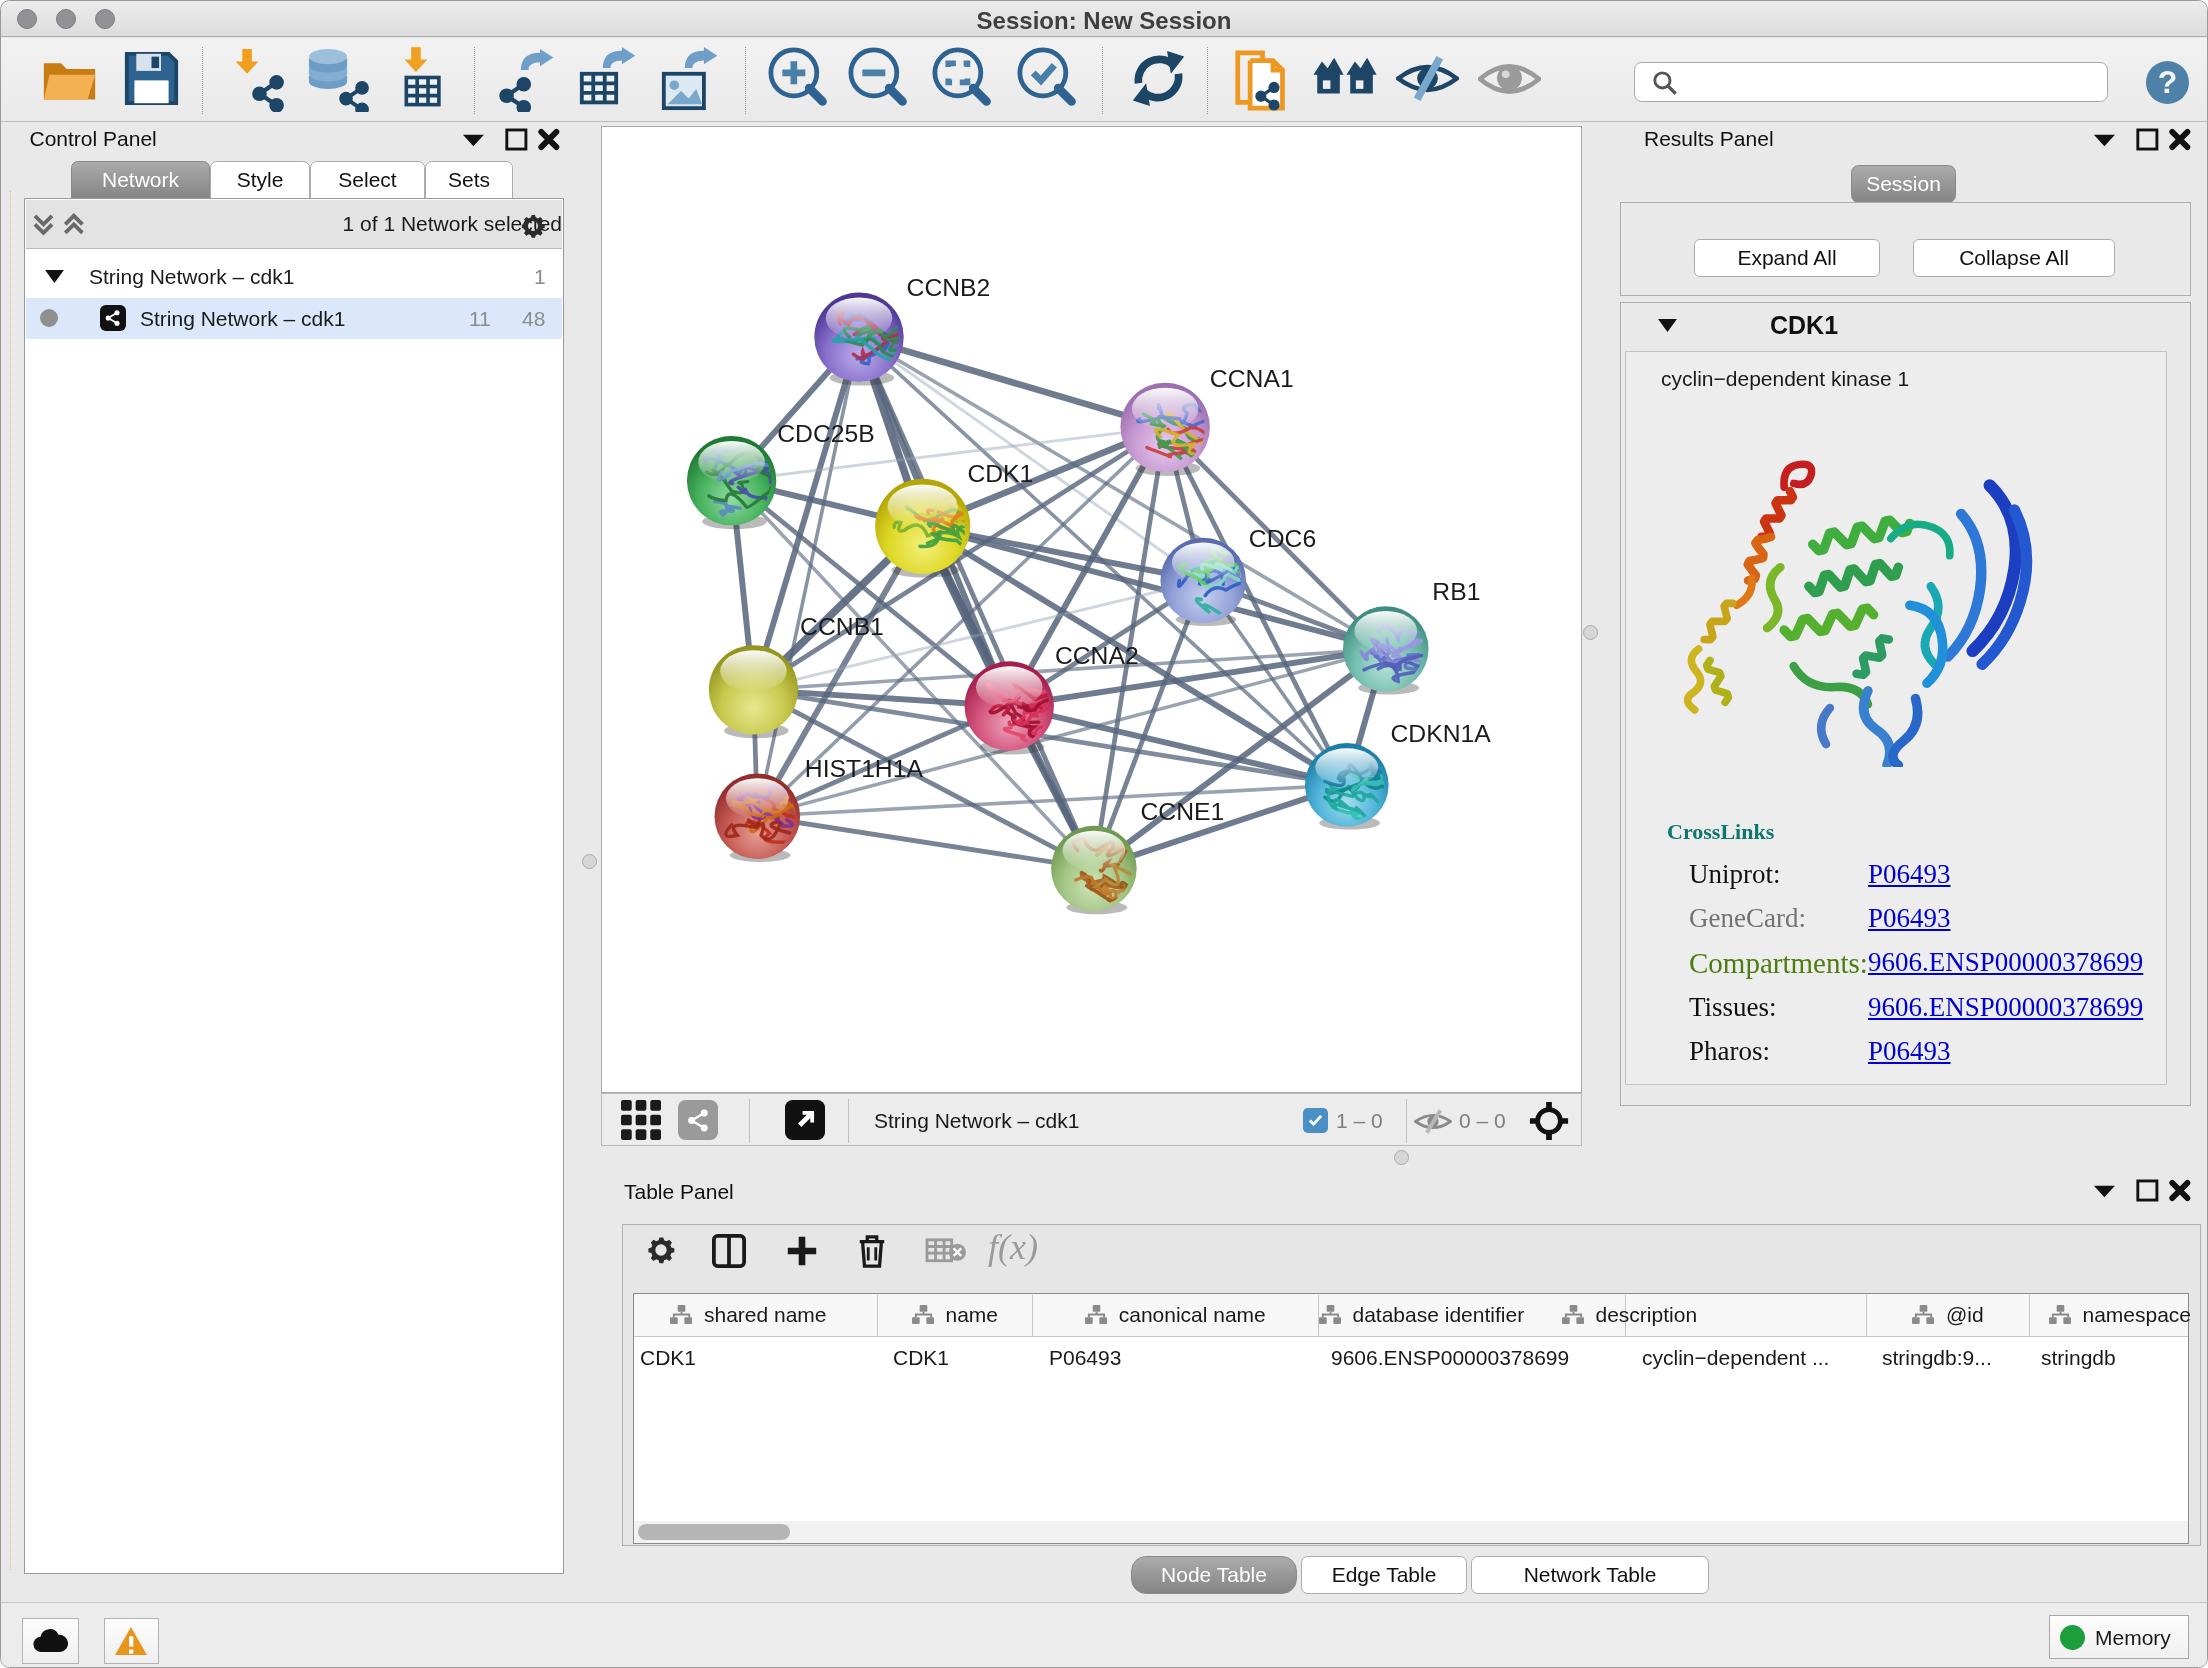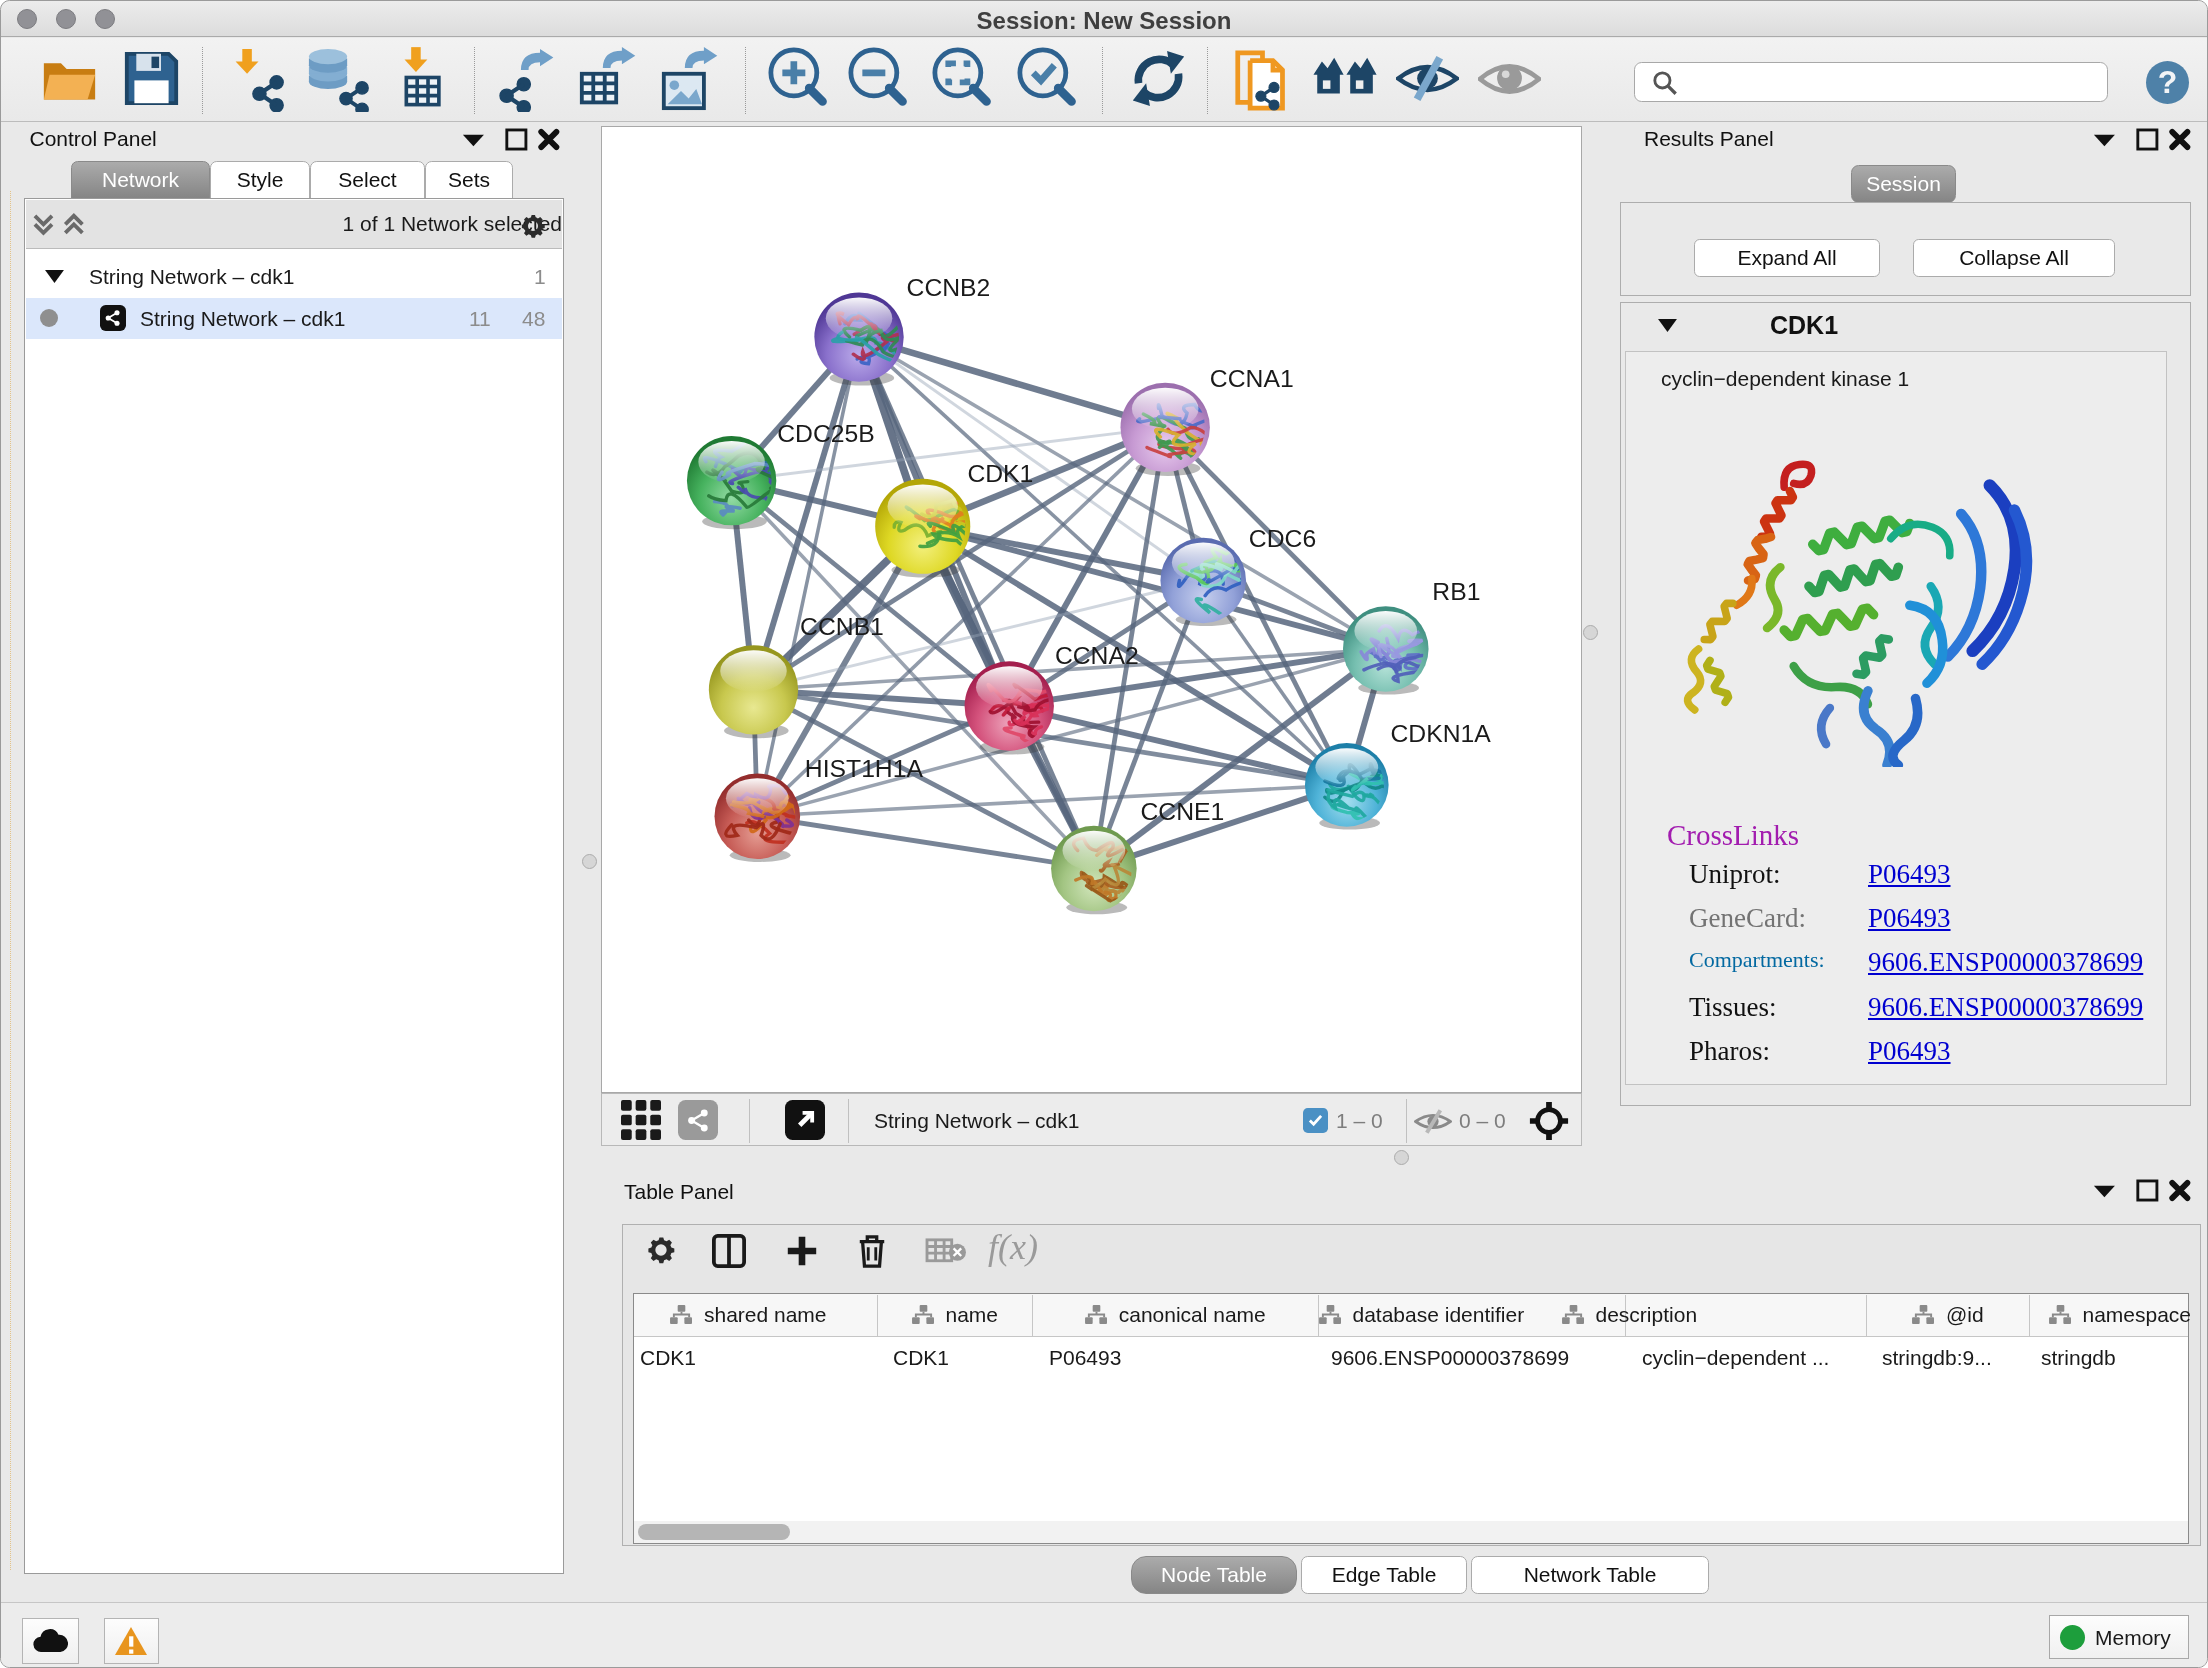--- a/index.html
+++ b/index.html
@@ -658,26 +658,26 @@
       <path d="M274 140 q16 22 0 44 q-14 20 4 38" stroke="#1aa8b4" stroke-width="9"></path>
       <path d="M336 34 q34 34 26 88 q-8 52 -44 86" stroke="#1b3fc0" stroke-width="13"></path>
       <path d="M362 60 q22 44 6 96 q-12 40 -40 66" stroke="#2458d0" stroke-width="12"></path>
       <path d="M306 64 q26 30 20 78 q-6 44 -34 72" stroke="#2e78d8" stroke-width="11"></path>
       <path d="M252 160 q30 4 34 36 q4 28 -16 46" stroke="#2090d8" stroke-width="10"></path>
       <path d="M208 250 q-12 26 8 40 q22 14 12 38" stroke="#3a80d0" stroke-width="10"></path>
       <path d="M258 258 q8 28 -12 44 q-20 16 -6 26" stroke="#2868c8" stroke-width="10"></path>
       <path d="M168 268 q-16 18 -4 38" stroke="#4a78c8" stroke-width="9"></path>
     </g>
   </svg>
-<div class="abs serif" style="left:1666px;top:818px;font-size:29px;font-weight:normal;color:#a21caf">CrossLinks</div>
+<div class="abs serif" style="left:1666px;top:818px;font-size:22px;font-weight:bold;color:#0f766e">CrossLinks</div>
 <div class="abs serif" style="left:1688px;top:858px;font-size:27px;color:#111">Uniprot:</div>
 <div class="abs link serif" style="left:1867px;top:858px;font-size:27px">P06493</div>
 <div class="abs serif" style="left:1688px;top:902px;font-size:27px;color:#737373">GeneCard:</div>
 <div class="abs link serif" style="left:1867px;top:902px;font-size:27px">P06493</div>
-<div class="abs serif" style="left:1688px;top:946px;font-size:22px;color:#0369a1">Compartments:</div>
+<div class="abs serif" style="left:1688px;top:946px;font-size:29px;color:#4d7c0f">Compartments:</div>
 <div class="abs link serif" style="left:1867px;top:946px;font-size:27px">9606.ENSP00000378699</div>
 <div class="abs serif" style="left:1688px;top:991px;font-size:27px;color:#111">Tissues:</div>
 <div class="abs link serif" style="left:1867px;top:991px;font-size:27px">9606.ENSP00000378699</div>
 <div class="abs serif" style="left:1688px;top:1035px;font-size:27px;color:#111">Pharos:</div>
 <div class="abs link serif" style="left:1867px;top:1035px;font-size:27px">P06493</div>
 <div class="abs panelhead" style="left:623px;top:1179px">Table Panel</div>
 <svg class="abs" style="left:2091px;top:1177px" width="105" height="25" viewBox="0 0 110 26">
     <path d="M2 8 l22 0 l-11 12 z" fill="#111"></path>
     <rect x="48" y="3" width="20" height="20" fill="none" stroke="#111" stroke-width="3"></rect>
     <path d="M84 5 l16 16 M100 5 l-16 16" stroke="#111" stroke-width="6" stroke-linecap="round"></path>

